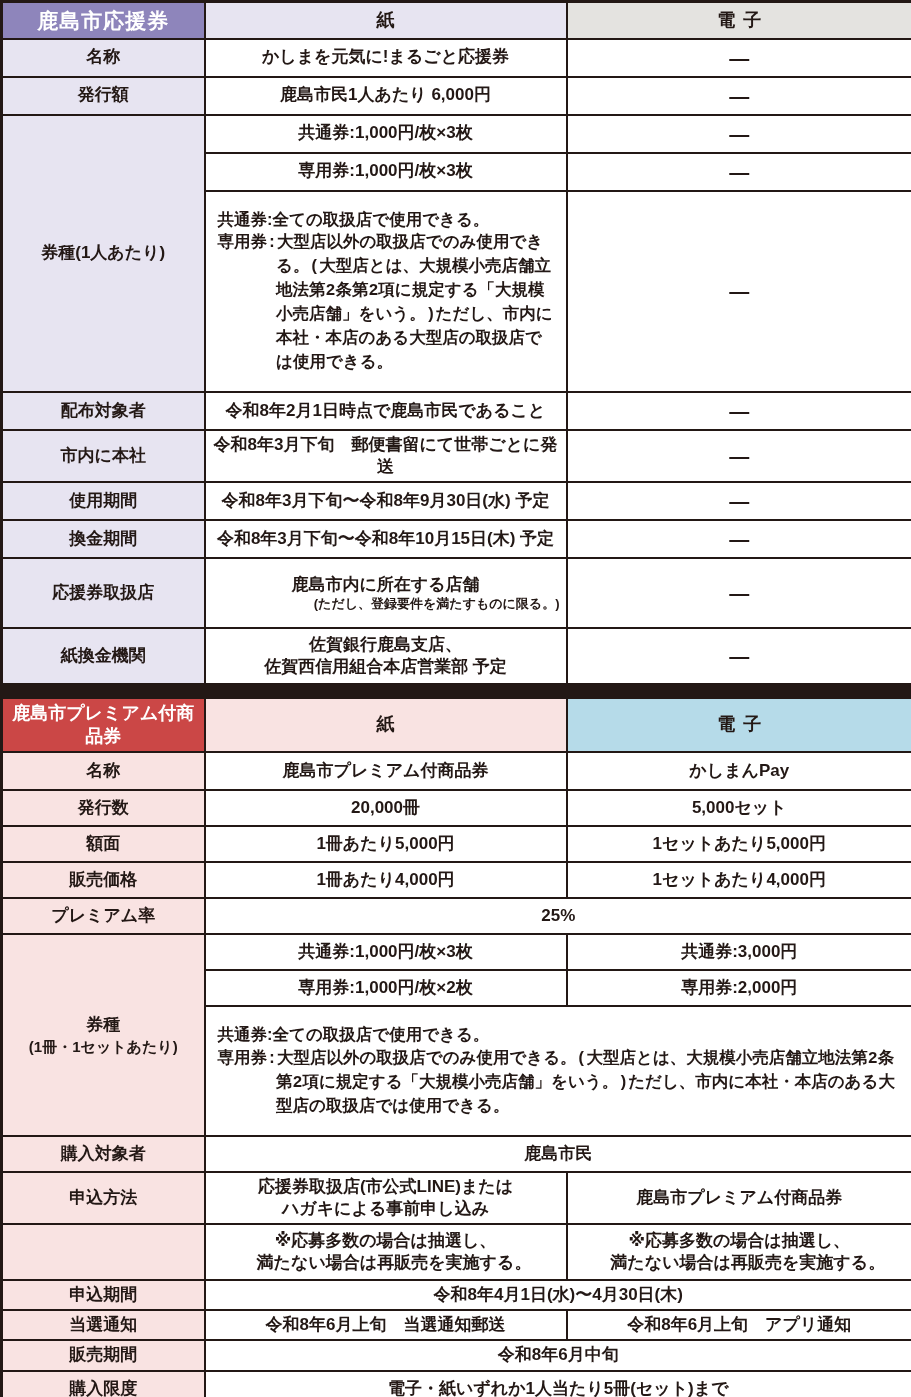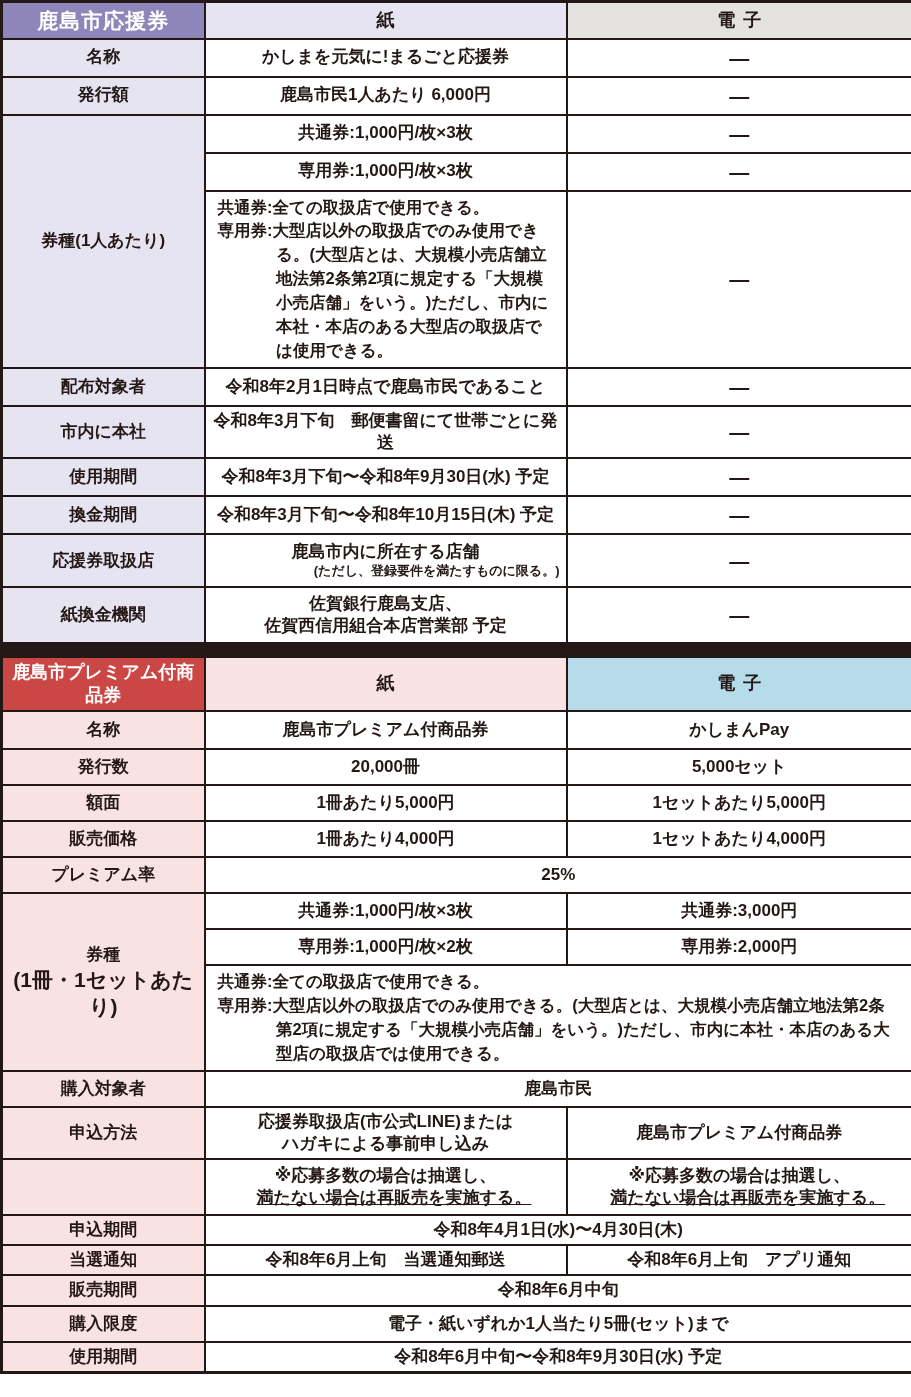--- a/index.html
+++ b/index.html
@@ -32,30 +32,30 @@
   th{font-size:18px;}
   .hdr-purple{background:var(--purple-header);color:var(--text-inverse);font-size:21px;letter-spacing:1px;}
   .hdr-red{background:var(--red-header);color:var(--text-inverse);font-size:18px;padding:3px 1px;}
   .hdr-lav{background:var(--lavender);}
   .hdr-gray{background:var(--gray-header);}
   .hdr-pink{background:var(--pink);}
   .hdr-blue{background:var(--blue-header);}
   .lab1{background:var(--lavender);}
   .lab2{background:var(--pink);}
   .sp{letter-spacing:0.45em;margin-right:-0.45em;}
-  .longcell{text-align:left;padding:4px 12px;font-size:16.5px;line-height:1.45;}
-  .hang{padding-left:3.55em;text-indent:-3.55em;}
+  .longcell{text-align:left;padding:16px 12px;font-size:16.5px;line-height:1.45;}
+  .hang{padding-left:3.55em;text-indent:-3.55em;font-family:Liberation Mono, monospace;}
   .small{font-size:13px;text-align:right;}
   .dash{font-size:20px;}
   .center-left{display:inline-block;text-align:center;}
-  .indent1{padding-left:1em;text-decoration:underline;}
-  .sub-label{font-size:21px;}
+  .indent1{padding-left:1em;}
+  .sub-label{font-size:15px;}
   .divider{height:10px;background:var(--border);}
   tr.rh37{height:37px;} tr.rh38{height:38px;} tr.rh36{height:36px;}
-  tr.rh34{height:27px;} tr.rh52{height:52px;} tr.rh54{height:53px;} tr.rh56{height:56px;}
+  tr.rh34{height:27px;} tr.rh52{height:52px;} tr.rh54{height:70px;} tr.rh56{height:56px;}
 </style>
 </head>
 <body>
 
 <table>
   <colgroup>
       <col class="c-label">
       <col class="c-paper">
       <col class="c-digital">
     </colgroup>

